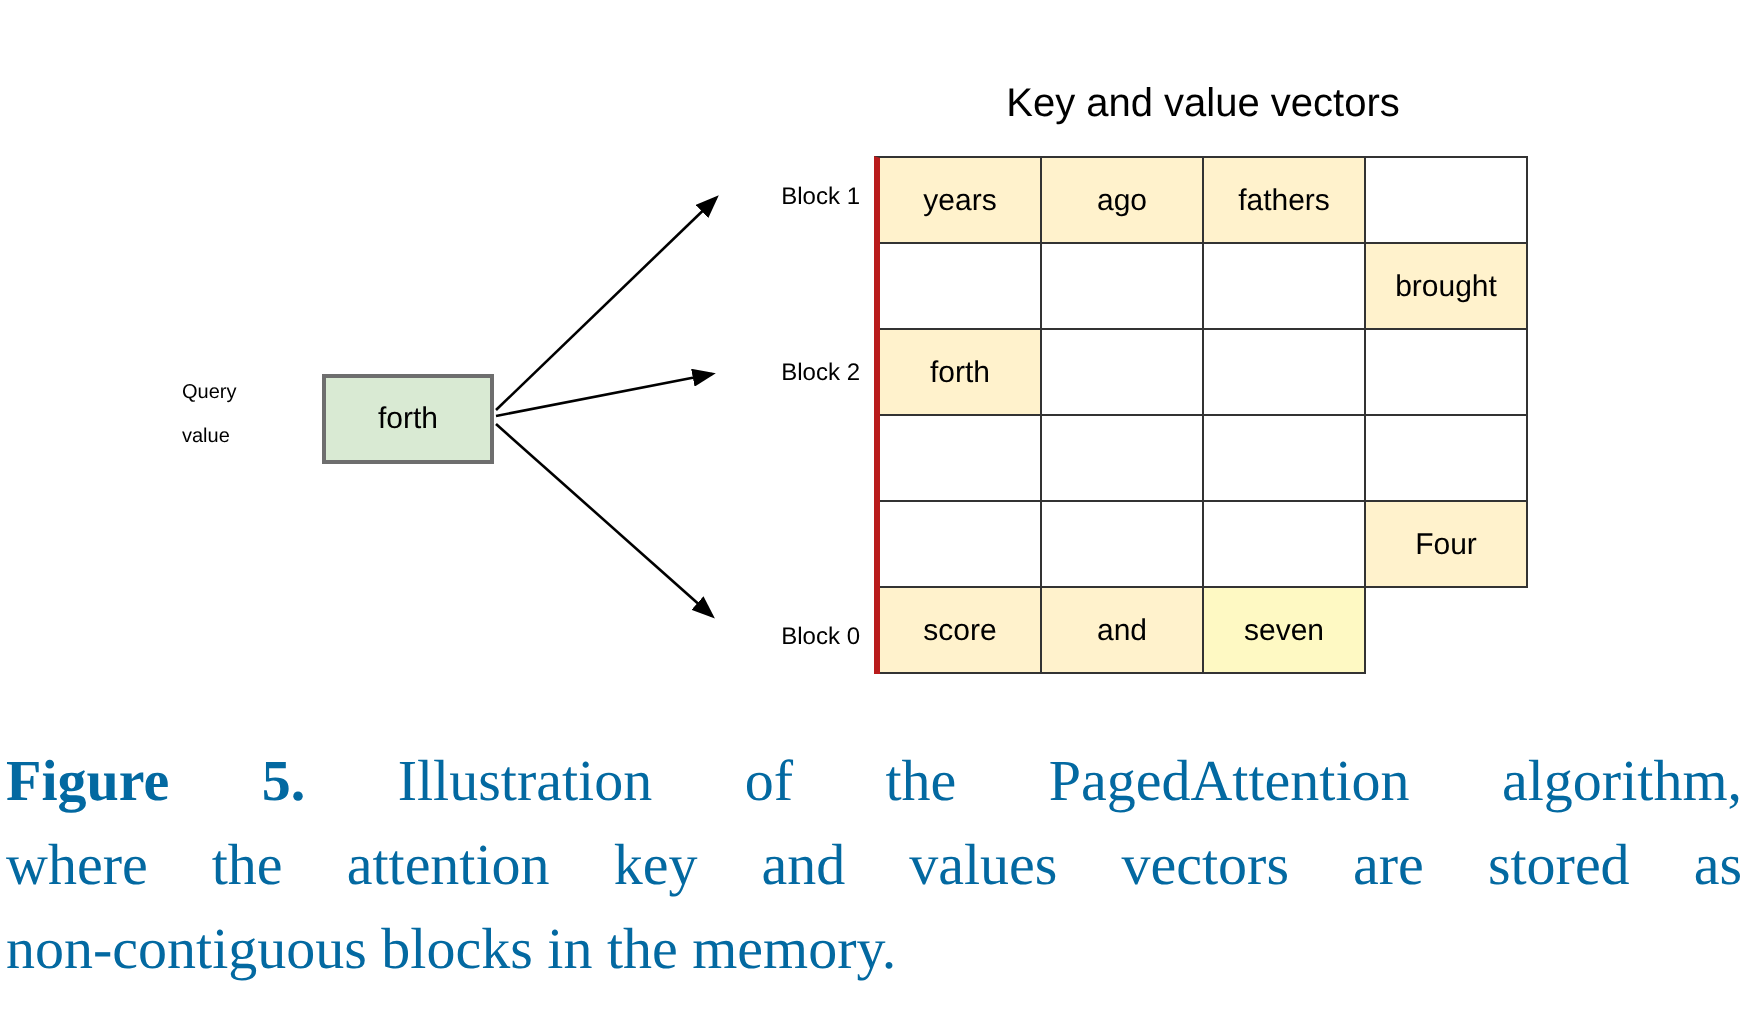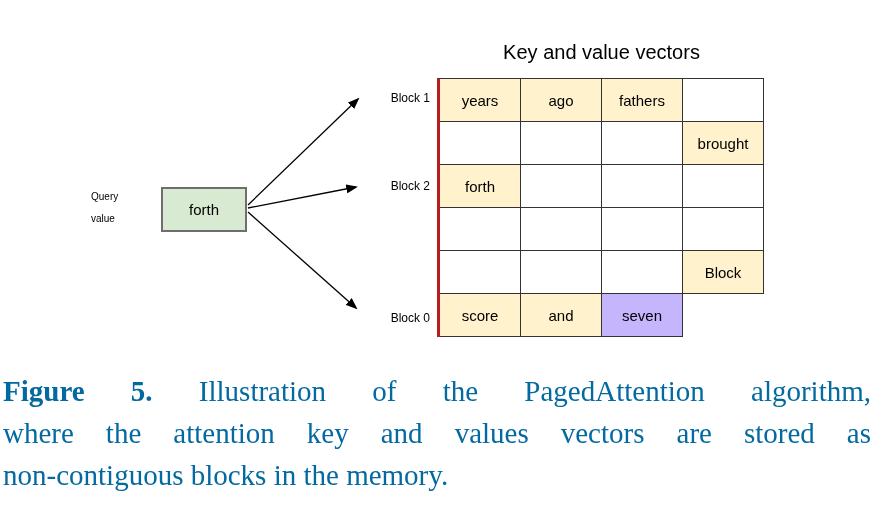--- a/index.html
+++ b/index.html
@@ -129,24 +129,24 @@
     <div class="cell"></div>
     <div class="cell"></div>
     <div class="cell"></div>
     <div class="cell"></div>
 
     <div class="cell"></div>
     <div class="cell"></div>
     <div class="cell"></div>
     <div class="cell"></div>
 
-    <div class="cell" style="background-color: rgb(255, 242, 204);">Block</div>
+    <div class="cell" style="background-color: rgb(255, 242, 204);">Four</div>
     <div class="cell" style="background-color: rgb(255, 242, 204);">score</div>
     <div class="cell" style="background-color: rgb(255, 242, 204);">and</div>
-    <div class="cell" style="background-color: #c4b5fd;">seven</div>
+    <div class="cell" style="background-color: #fef9c3;">seven</div>
   </div>
 
   <div class="caption">
     <div class="cap-line justified"><span class="cap-bold">Figure 5.</span> <span>Illustration of the PagedAttention algorithm,</span></div>
     <div class="cap-line justified">where the attention key and values vectors are stored as</div>
     <div class="cap-line">non-contiguous blocks in the memory.</div>
   </div>
 
 </div>
 

